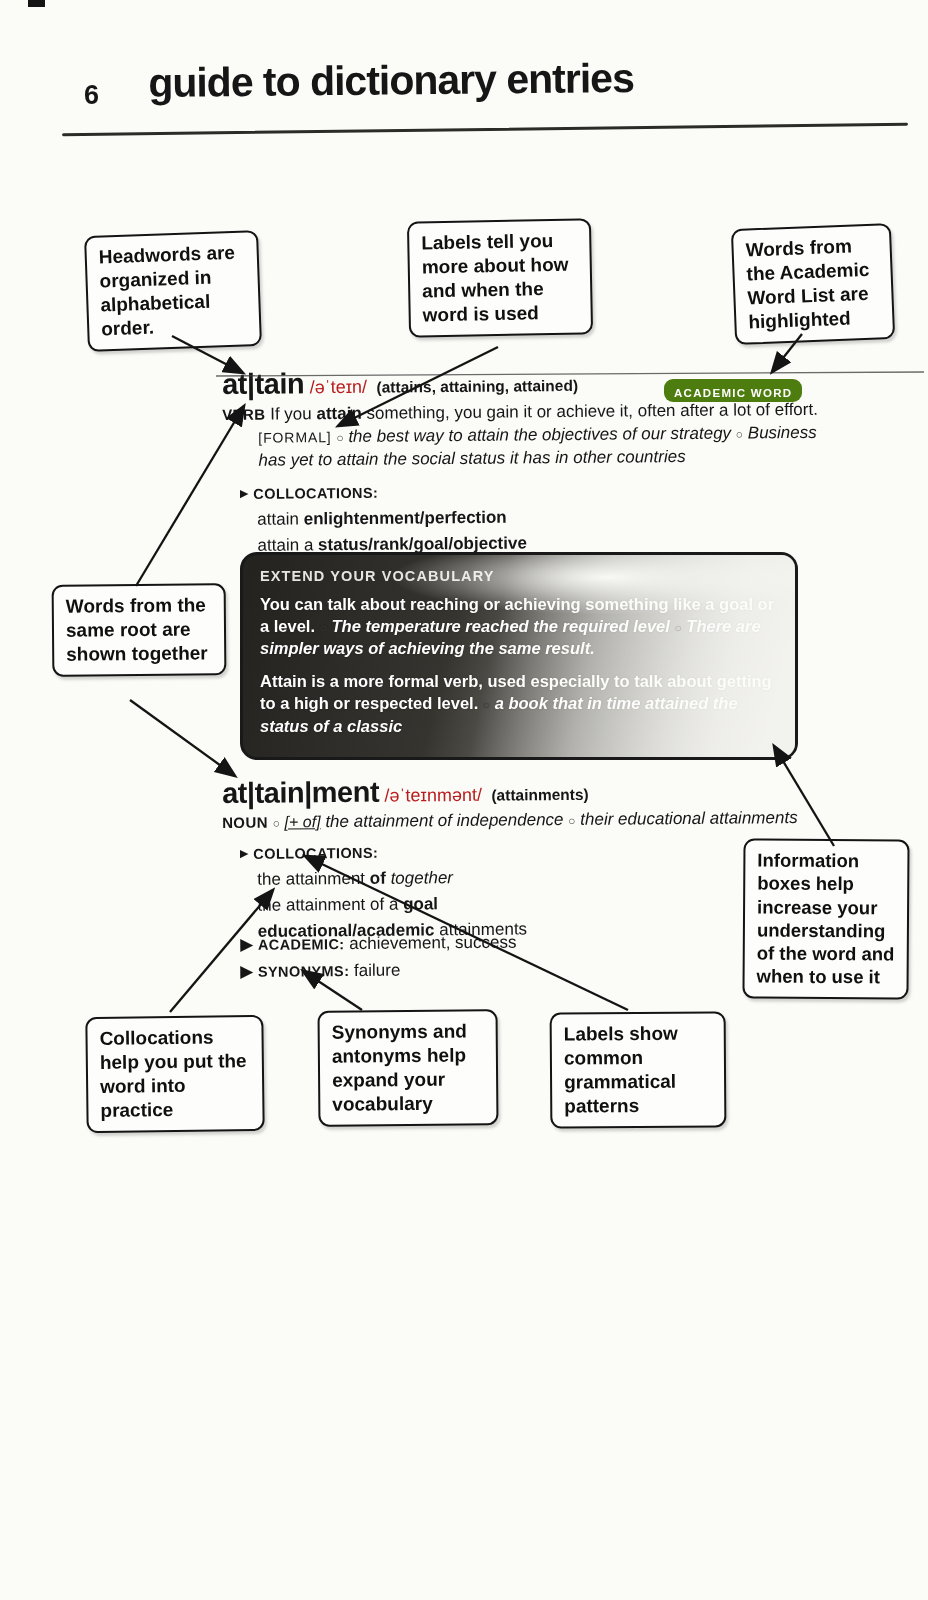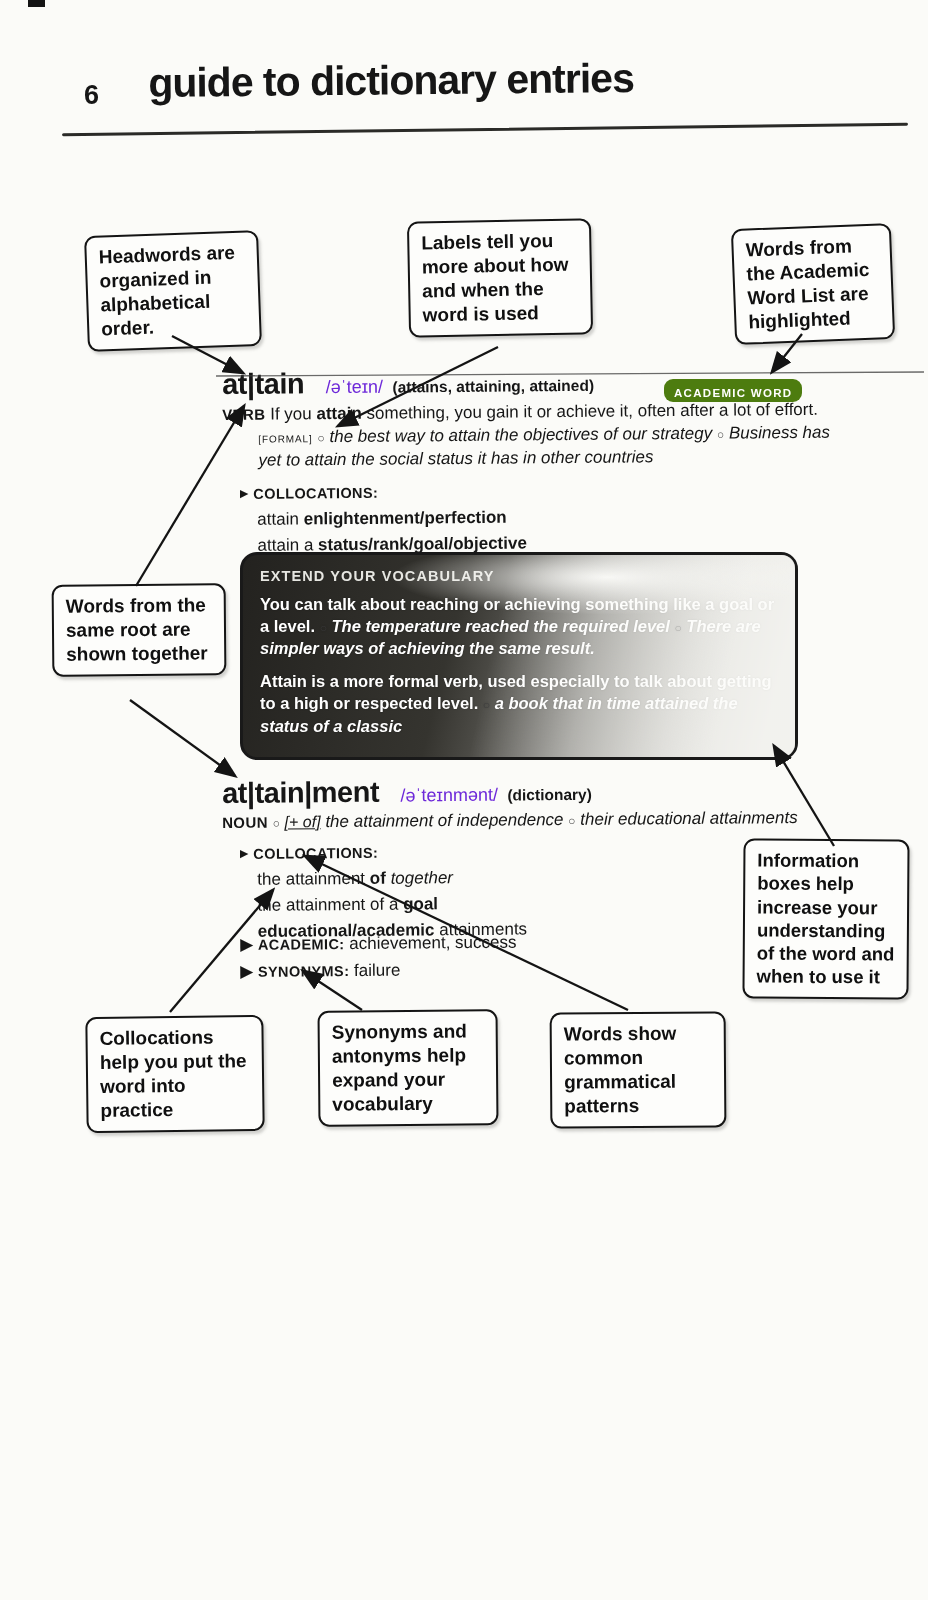--- a/index.html
+++ b/index.html
@@ -27,31 +27,31 @@
   #co-grammar{left:550px;top:1012px;width:176px;transform:rotate(-0.4deg);}
   #co-info{left:743px;top:839px;width:166px;transform:rotate(0.4deg);font-size:18.5px;}
 
   
   .arrows{position:absolute;left:0;top:0;z-index:6;pointer-events:none;}
 
   
   .tilt{transform:rotate(-0.5deg);transform-origin:left top;}
   .hwrow{position:absolute;left:222px;white-space:nowrap;}
   .hw{font-size:29px;font-weight:800;letter-spacing:-0.5px;}
-  .pron{font-size:18px;margin-left:17px;color:#6d28d9;}
+  .pron{font-size:18px;margin-left:1px;color:#b91c1c;}
   .infl{font-size:15.5px;font-weight:800;margin-left:5px;}
   .badge{position:absolute;left:664px;top:379px;background:#4d7c0f;color:#fff;
          font-size:11.5px;font-weight:700;letter-spacing:1.3px;padding:8px 10px 3px;
          border-radius:9px;z-index:3;text-align:right;}
   .def{position:absolute;left:222px;margin:0;font-size:17px;line-height:1.34;
        padding-left:36px;text-indent:-36px;}
   #attain-def{top:404px;width:584px;}
   #attainment-def{top:812px;width:596px;}
   .pos{font-size:15px;font-weight:800;letter-spacing:.4px;}
-  .reg{font-size:10px;letter-spacing:.9px;}
+  .reg{font-size:14px;letter-spacing:.9px;}
   .exm{font-size:12px;color:#3a3a3a;}
   .gram{font-size:16px;text-decoration:underline;}
   b{font-weight:800;}
 
   .cblock{position:absolute;left:240px;font-size:17px;line-height:1.3;}
   #attain-colloc{top:483px;}
   #attainment-colloc{top:843px;}
   .clabel .ptr{font-size:11px;vertical-align:2px;}
   .sclabel{font-size:14.5px;font-weight:800;letter-spacing:.4px;}
   .crow{margin:4px 0 0 17px;}
@@ -98,21 +98,21 @@
     <line x1="628" y1="1010" x2="305" y2="856" stroke="#141414" stroke-width="2.3" marker-end="url(#ah)"></line>
     <line x1="834" y1="846" x2="774" y2="746" stroke="#141414" stroke-width="2.3" marker-end="url(#ah)"></line>
   </svg>
 
   <div class="callout" id="co-headwords">Headwords are organized in alphabetical order.</div>
   <div class="callout" id="co-labels">Labels tell you more about how and when the word is used</div>
   <div class="callout" id="co-academic">Words from the Academic Word List are highlighted</div>
   <div class="callout" id="co-sameroot">Words from the same root are shown together</div>
   <div class="callout" id="co-collocations">Collocations help you put the word into practice</div>
   <div class="callout" id="co-synonyms">Synonyms and antonyms help expand your vocabulary</div>
-  <div class="callout" id="co-grammar">Words show common grammatical patterns</div>
+  <div class="callout" id="co-grammar">Labels show common grammatical patterns</div>
   <div class="callout" id="co-info">Information boxes help increase your understanding of the word and when to use it</div>
 
   <div class="hwrow tilt" style="top:368px;">
     <span class="hw">at|tain</span>
     <span class="pron">/əˈteɪn/</span>
     <span class="infl">(attains, attaining, attained)</span>
   </div>
   <div class="badge">ACADEMIC WORD</div>
 
   <p class="def tilt" id="attain-def">
@@ -160,21 +160,21 @@
       <span>is a more formal verb, used especially to talk about getting to a high or respected level.</span>
       <span class="exm">○</span>
       <i>a book that in time attained the status of a classic</i>
     </p>
     <div class="wash"></div>
   </div>
 
   <div class="hwrow tilt" style="top:777px;">
     <span class="hw">at|tain|ment</span>
     <span class="pron">/əˈteɪnmənt/</span>
-    <span class="infl">(dictionary)</span>
+    <span class="infl">(attainments)</span>
   </div>
 
   <p class="def tilt" id="attainment-def">
     <span class="pos">NOUN</span>
     <span class="exm">○</span>
     <i class="gram">[+ of]</i>
     <i>the attainment of independence</i>
     <span class="exm">○</span>
     <i>their educational attainments</i>
   </p>

